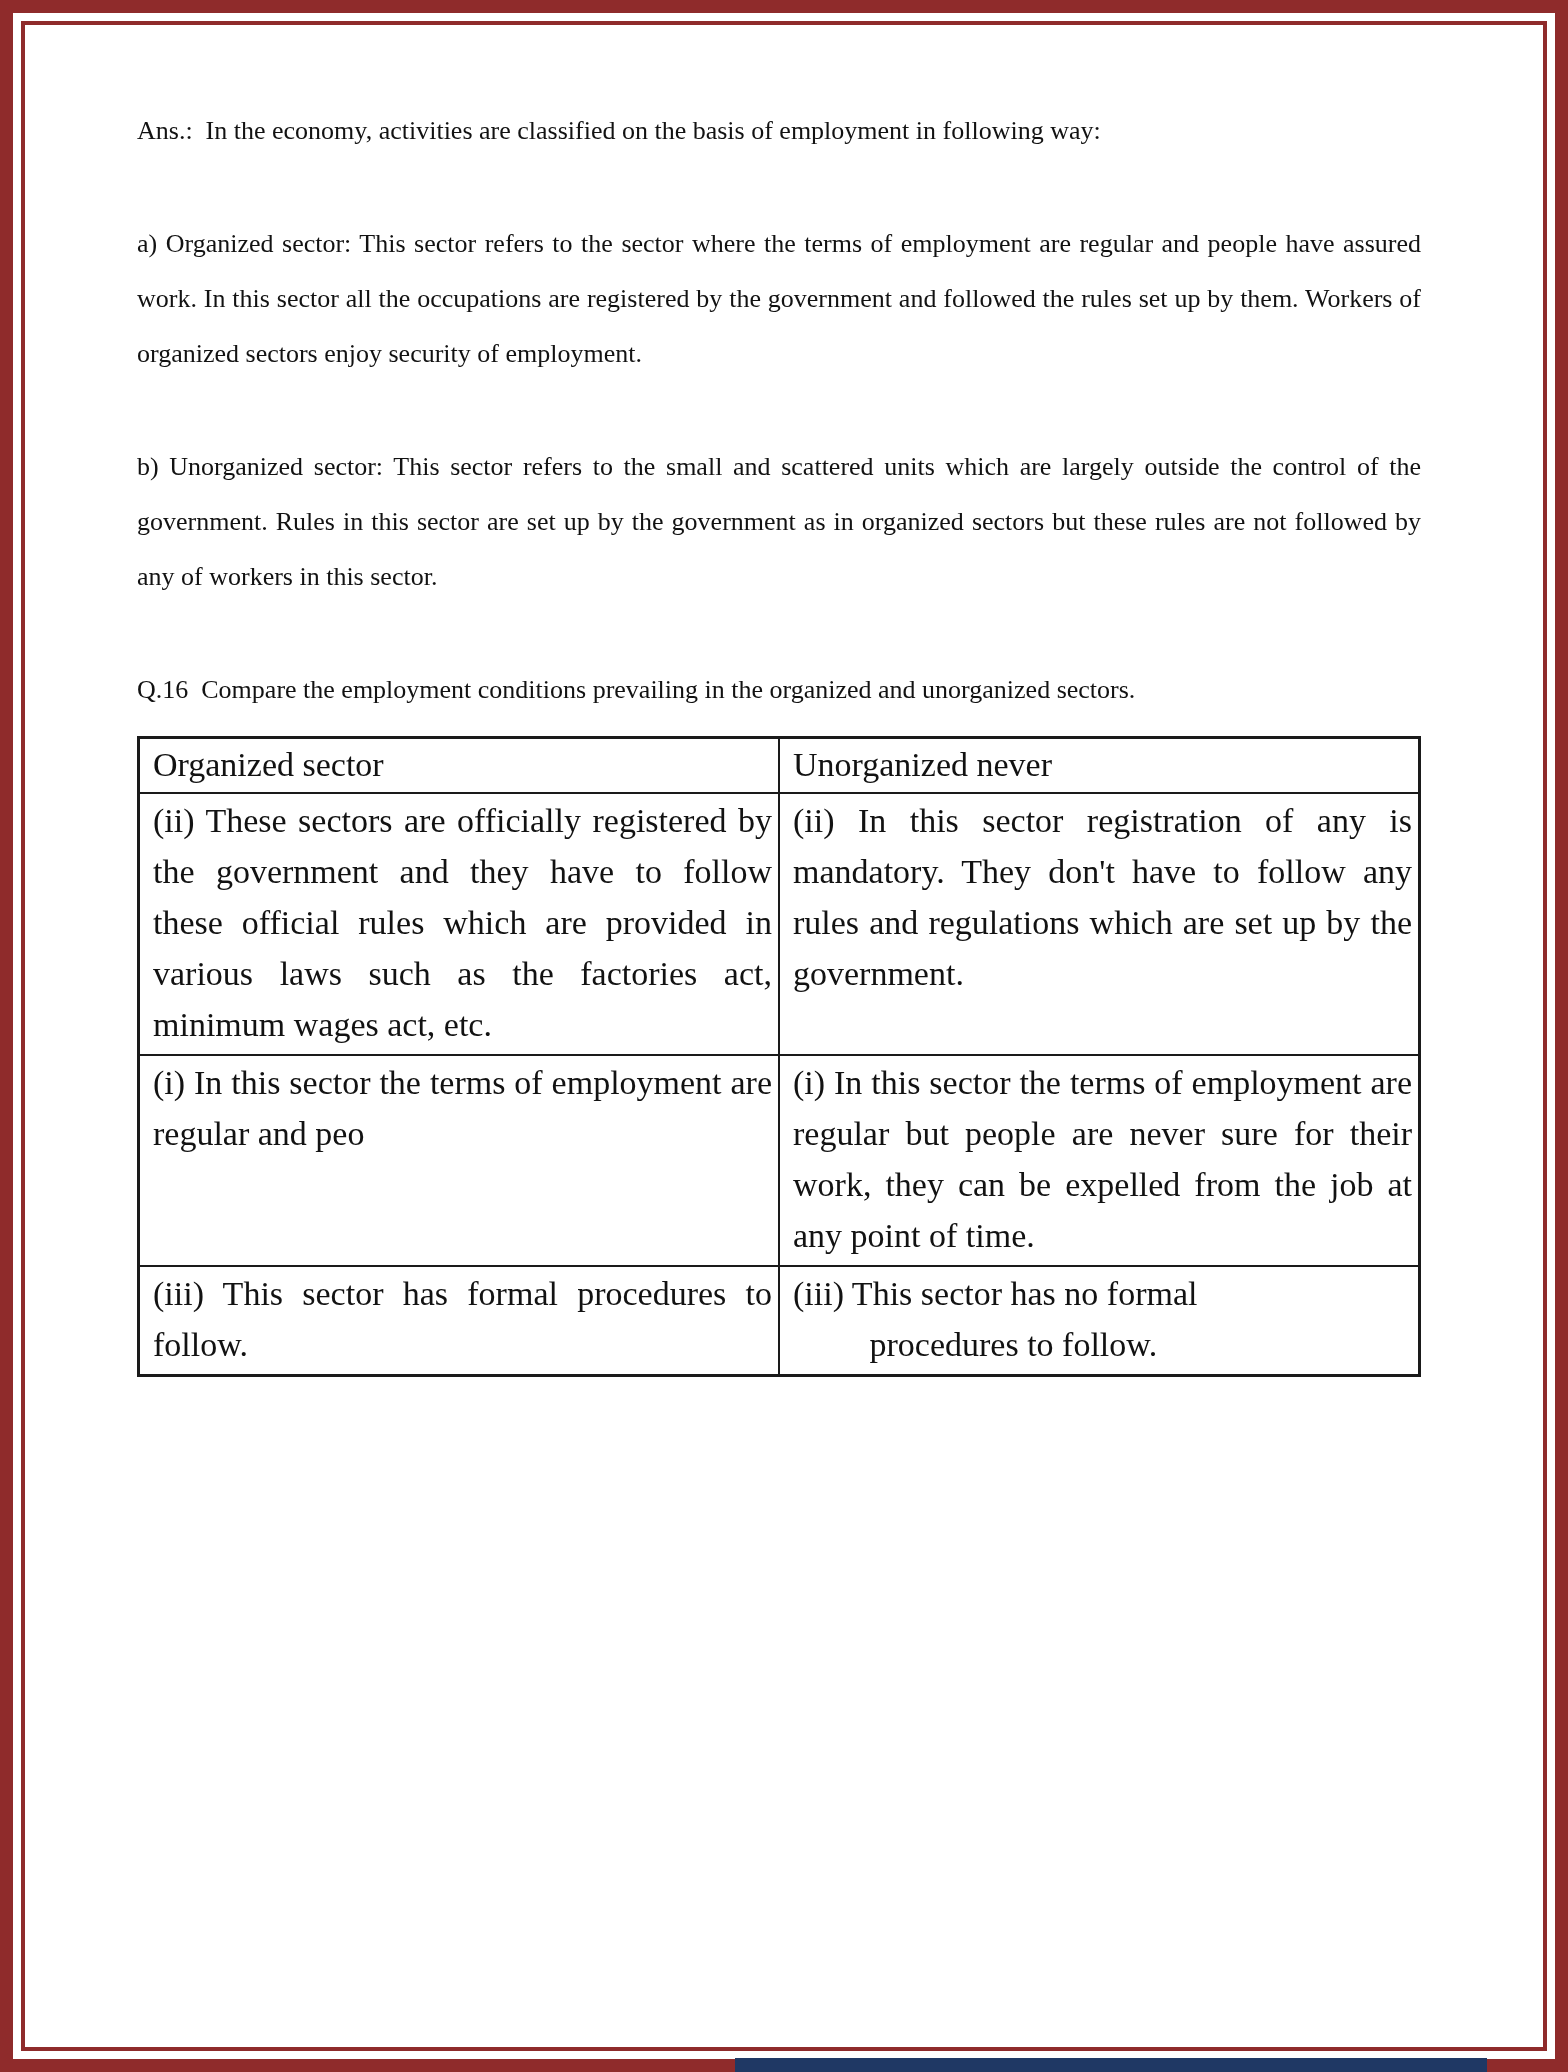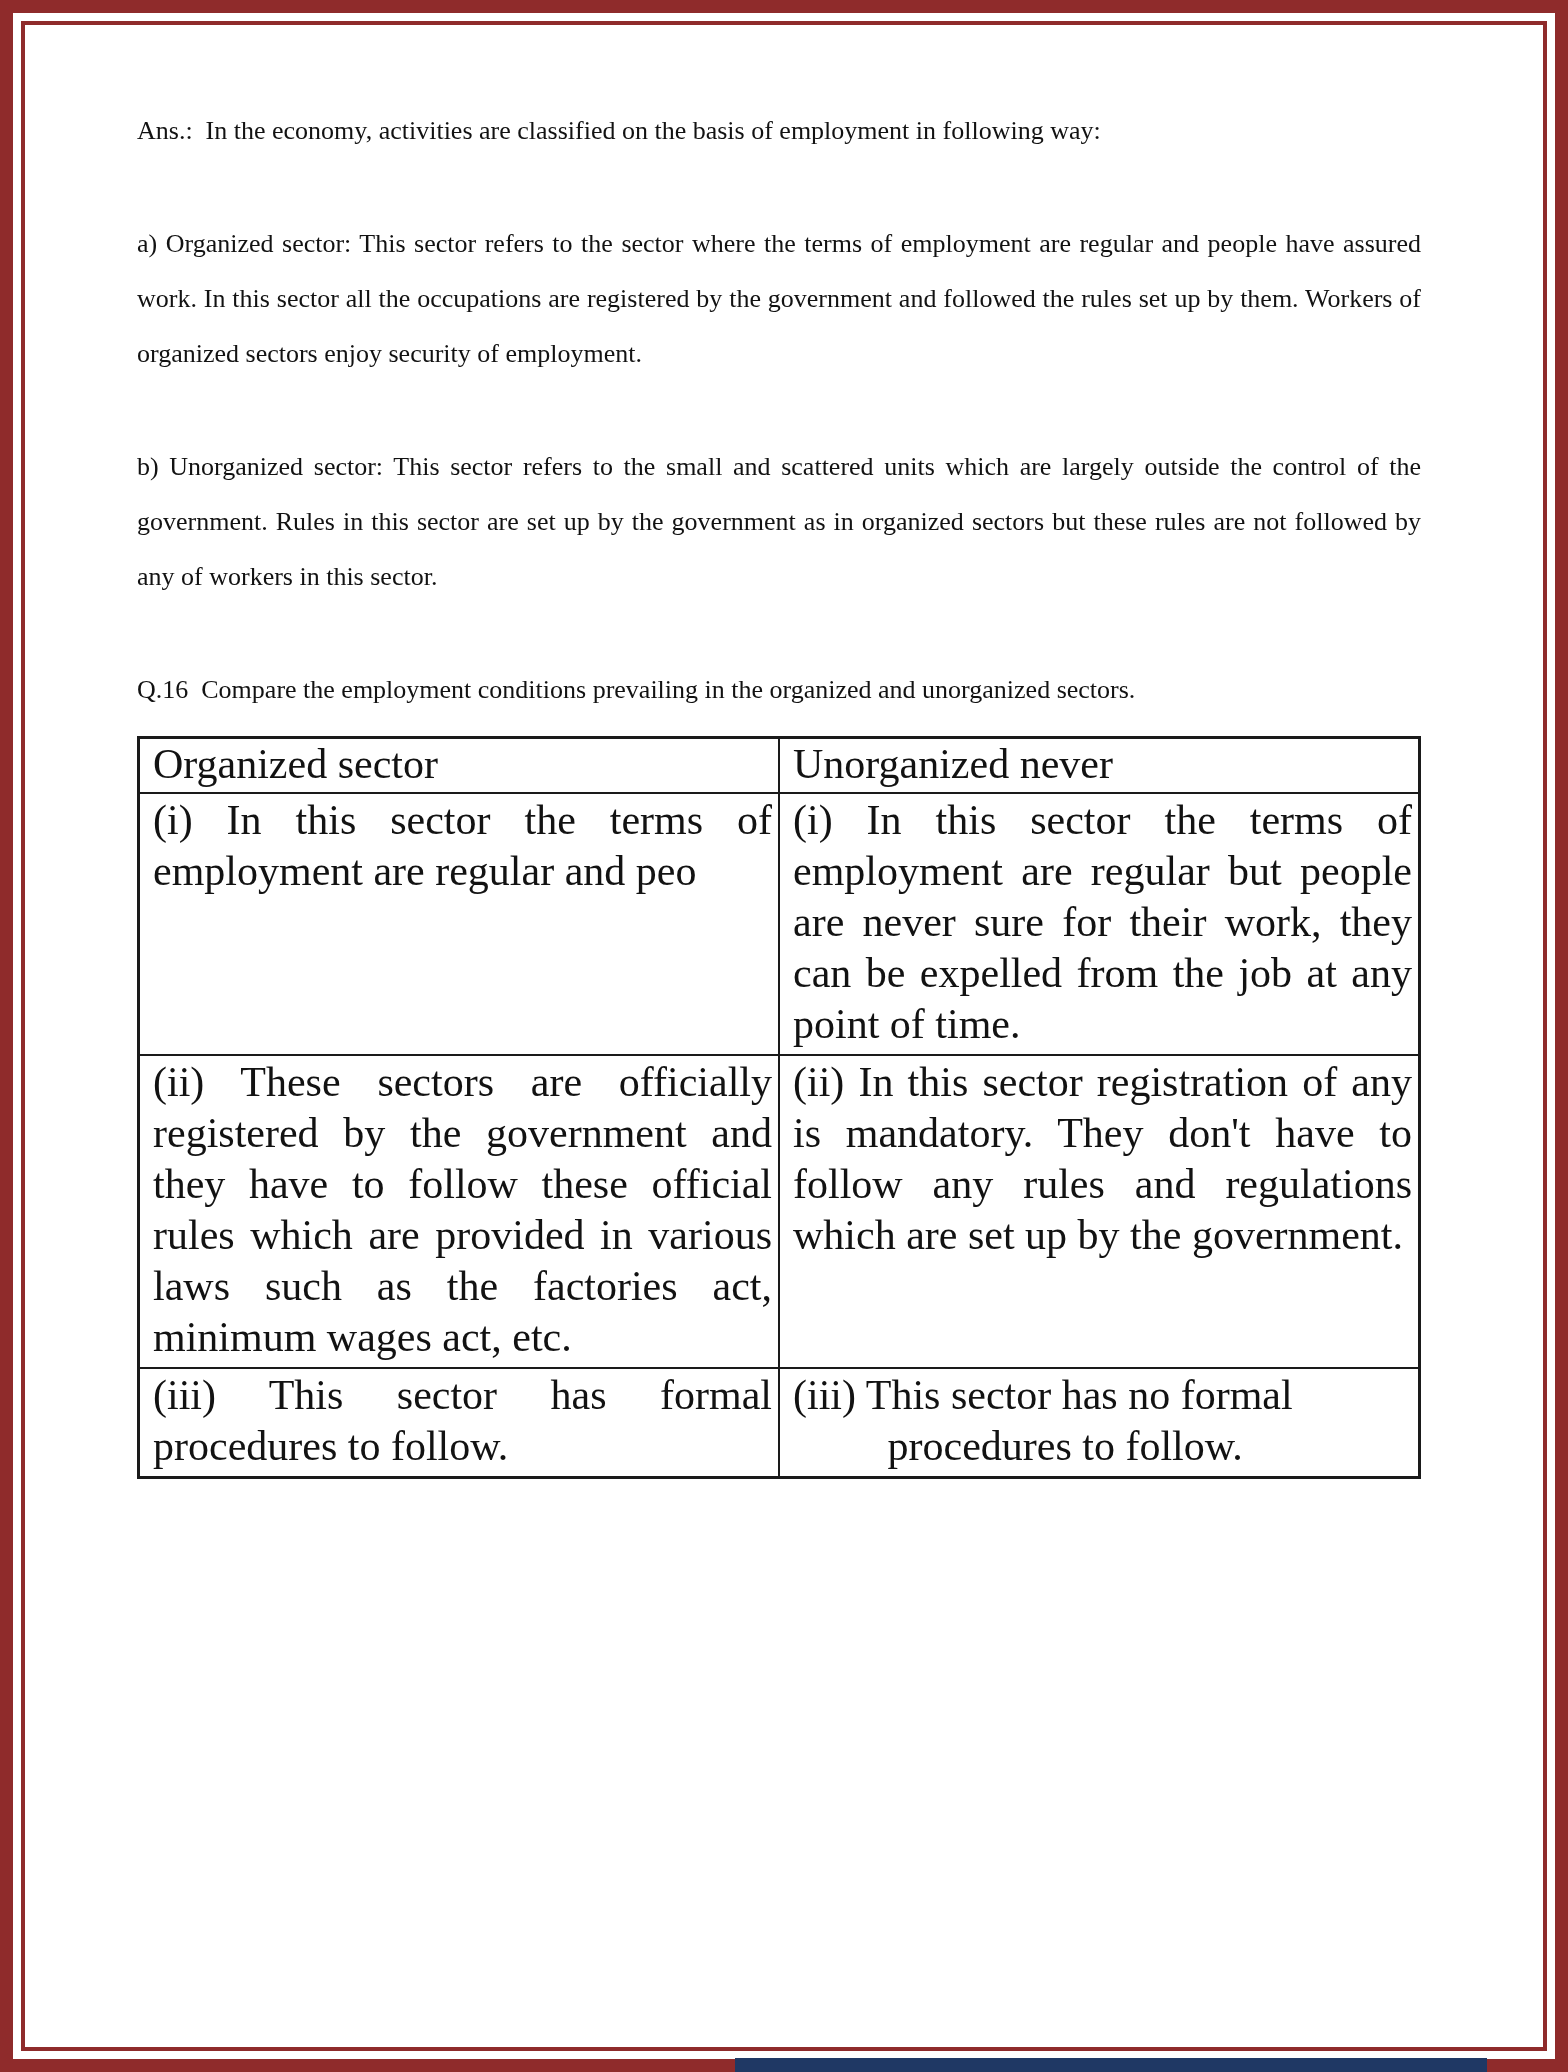--- a/index.html
+++ b/index.html
@@ -38,21 +38,21 @@
   table.compare {
     width: 100%;
     border-collapse: collapse;
     border: 3px solid #1a1a1a;
     table-layout: fixed;
   }
 
   table.compare th,
   table.compare td {
     border: 2px solid #1a1a1a;
-    font-size: 42px;
+    font-size: 34px;
     line-height: 51px;
     color: #121212;
     font-weight: normal;
     text-align: justify;
     vertical-align: top;
     padding: 1px 6px 4px 13px;
     width: 50%;
     box-sizing: border-box;
   }
 
@@ -90,26 +90,26 @@
 
     <table class="compare">
       <thead>
         <tr>
           <th>Organized sector</th>
           <th>Unorganized never</th>
         </tr>
       </thead>
       <tbody>
         <tr>
+          <td>(ii) These sectors are officially registered by the government and they have to follow these official rules which are provided in various laws such as the factories act, minimum wages act, etc.</td>
+          <td>(ii) In this sector registration of any is mandatory. They don't have to follow any rules and regulations which are set up by the government.</td>
+        </tr>
+        <tr>
           <td>(i) In this sector the terms of employment are regular and peo</td>
           <td>(i) In this sector the terms of employment are regular but people are never sure for their work, they can be expelled from the job at any point of time.</td>
-        </tr>
-        <tr>
-          <td>(ii) These sectors are officially registered by the government and they have to follow these official rules which are provided in various laws such as the factories act, minimum wages act, etc.</td>
-          <td>(ii) In this sector registration of any is mandatory. They don't have to follow any rules and regulations which are set up by the government.</td>
         </tr>
         <tr>
           <td>(iii) This sector has formal procedures to follow.</td>
           <td class="prewrap">(iii) This sector has no formal
          procedures to follow.</td>
         </tr>
       </tbody>
     </table>
 
   </div>

